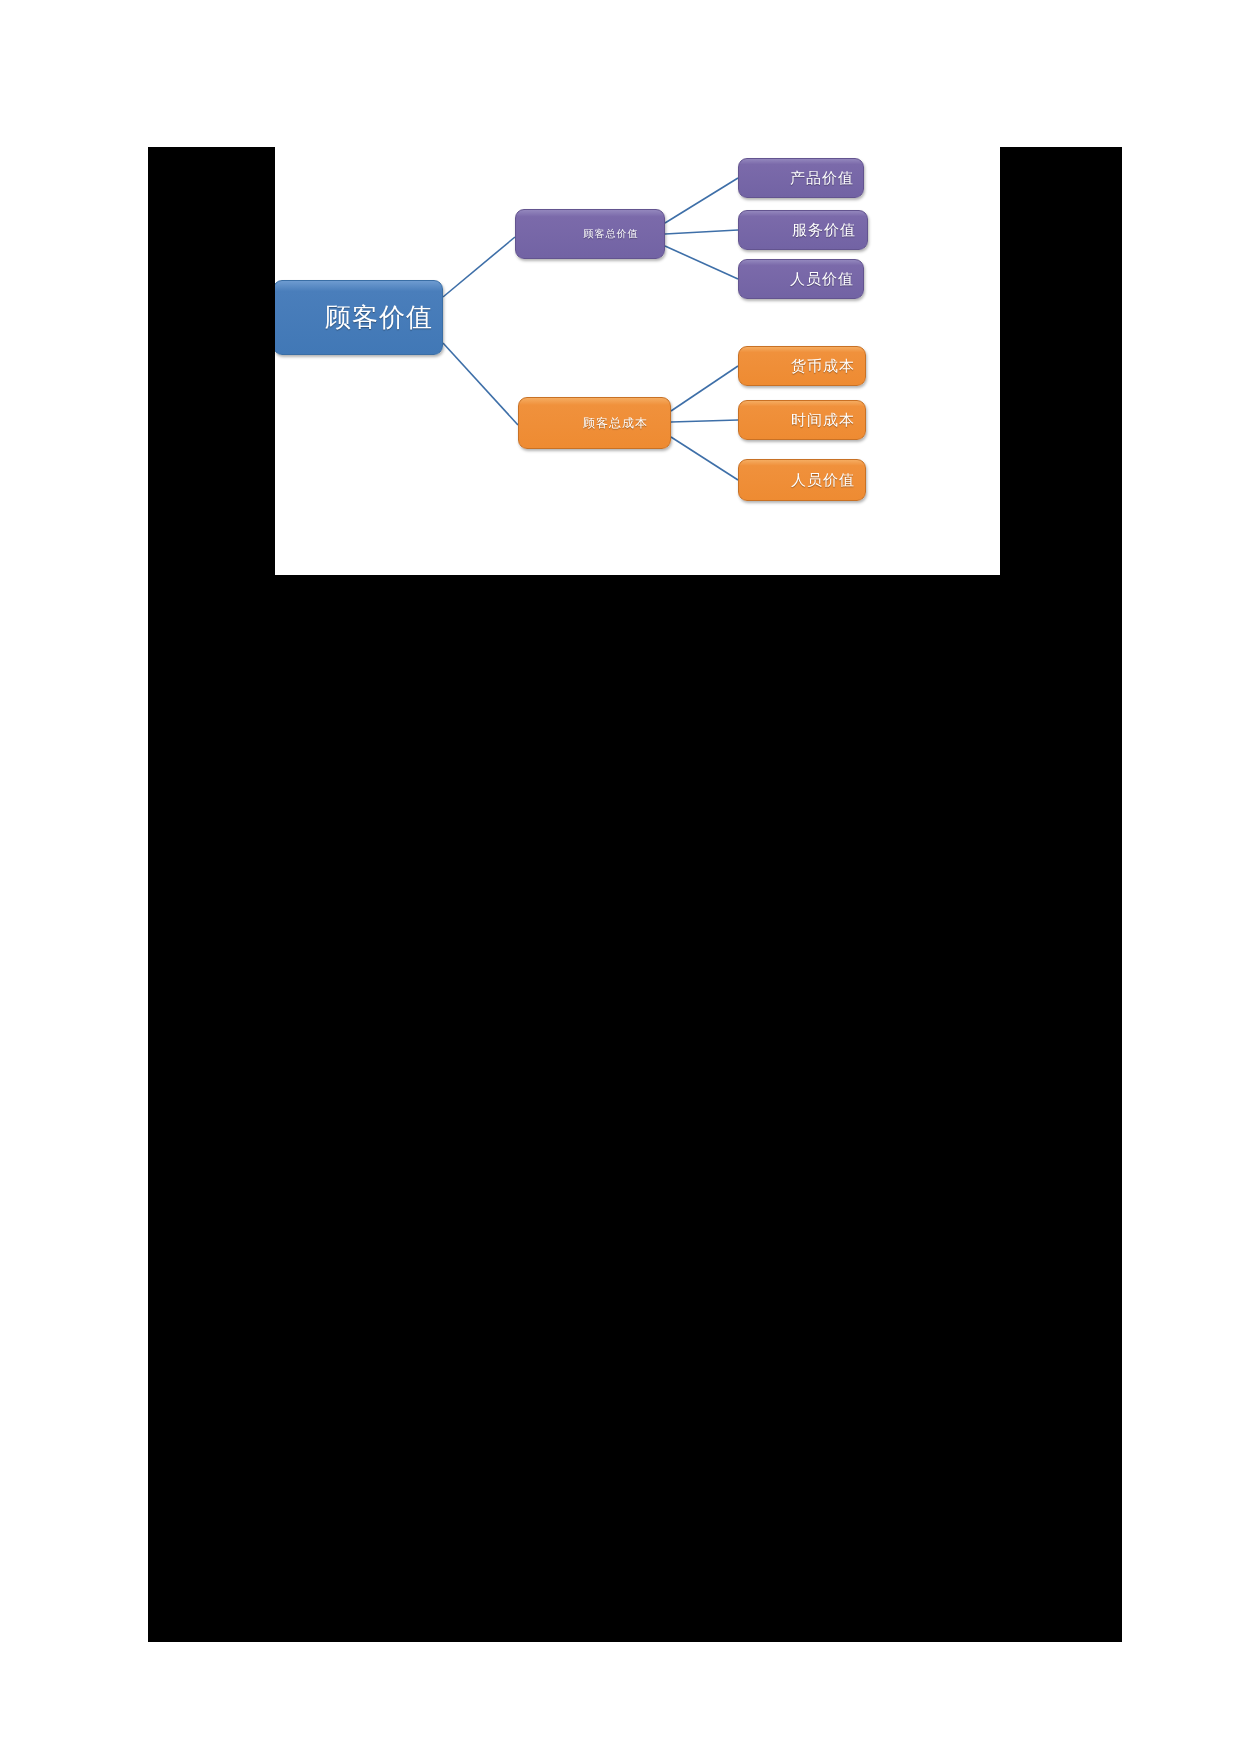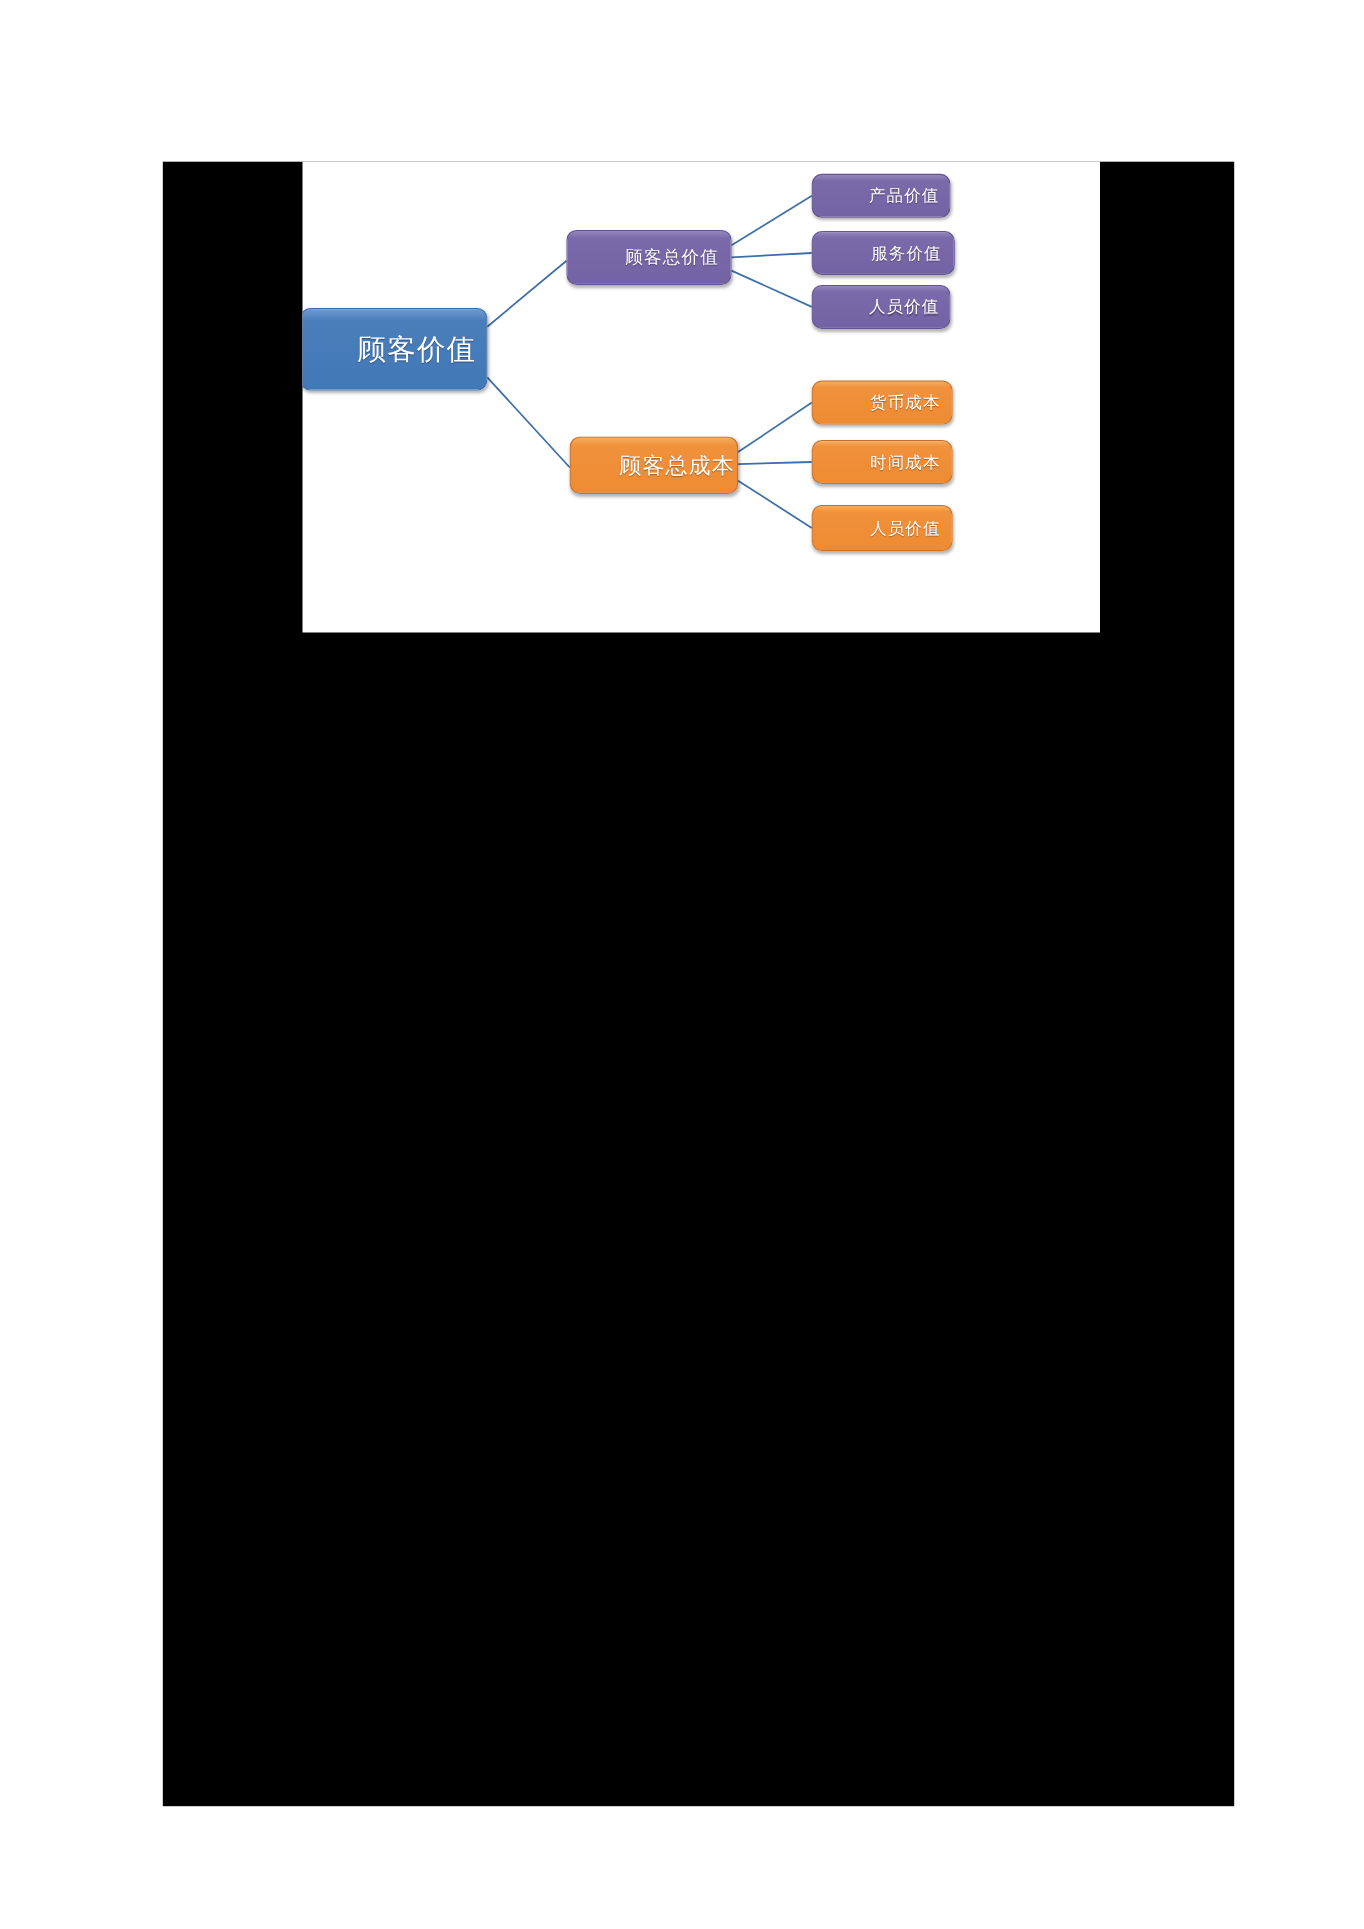--- a/index.html
+++ b/index.html
@@ -64,27 +64,27 @@
   }
 
   .node.root {
     background: linear-gradient(180deg, #6e9bd0 0%, #4a7ebb 14%, #4178b6 100%);
     border: 1.5px solid #3a6ea5;
     font-size: 26px;
   }
   .node.value {
     background: linear-gradient(180deg, #9387bd 0%, #7b6aaa 14%, #7263a4 100%);
     border: 1.5px solid #63548f;
-    font-size: 16px;
+    font-size: 10px;
   }
   .node.value.leaf { font-size: 15px; }
   .node.cost {
     background: linear-gradient(180deg, #f5ac61 0%, #f0913c 14%, #ee8b32 100%);
     border: 1.5px solid #c87125;
-    font-size: 20px;
+    font-size: 12px;
   }
   .node.cost.leaf { font-size: 15px; }
 
   
   #node-root          { left:  -2px; top: 133px; width: 170px; height: 75px; }
   #node-total-value   { left: 240px; top:  62px; width: 150px; height: 50px; }
   #node-total-cost    { left: 243px; top: 250px; width: 153px; height: 52px; }
 
   #node-product-value { left: 463px; top:  11px; width: 126px; height: 40px; }
   #node-service-value { left: 463px; top:  63px; width: 130px; height: 40px; }

